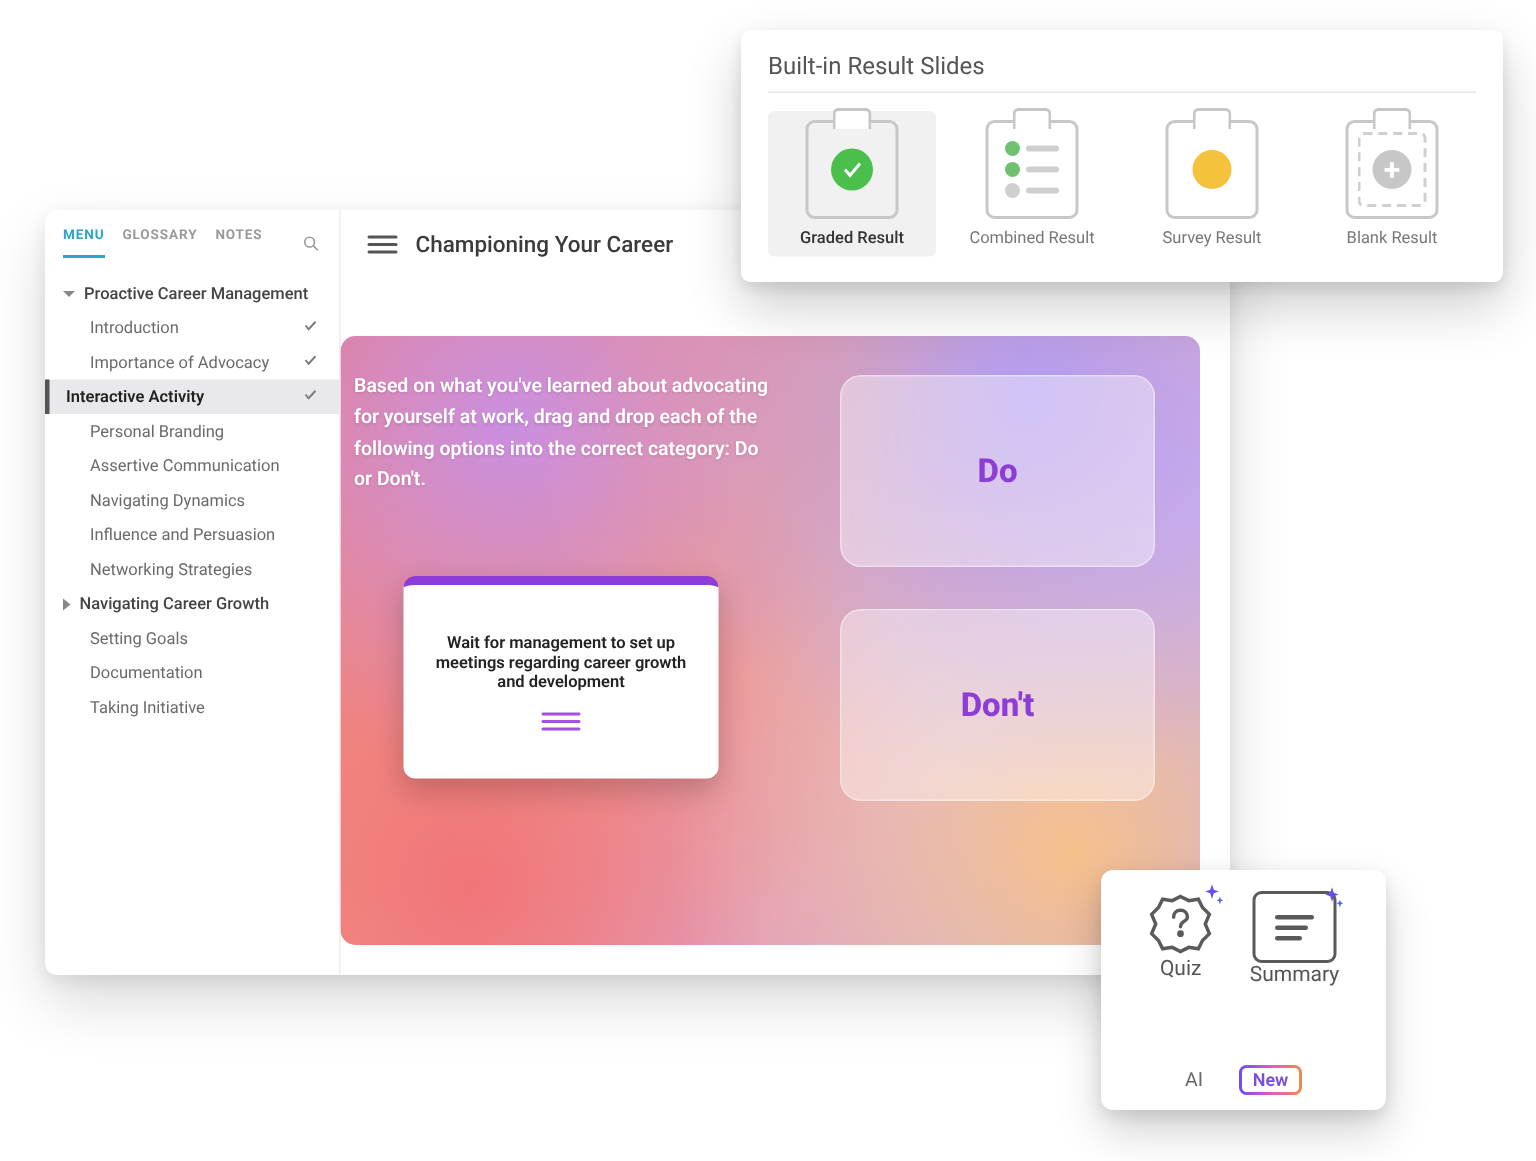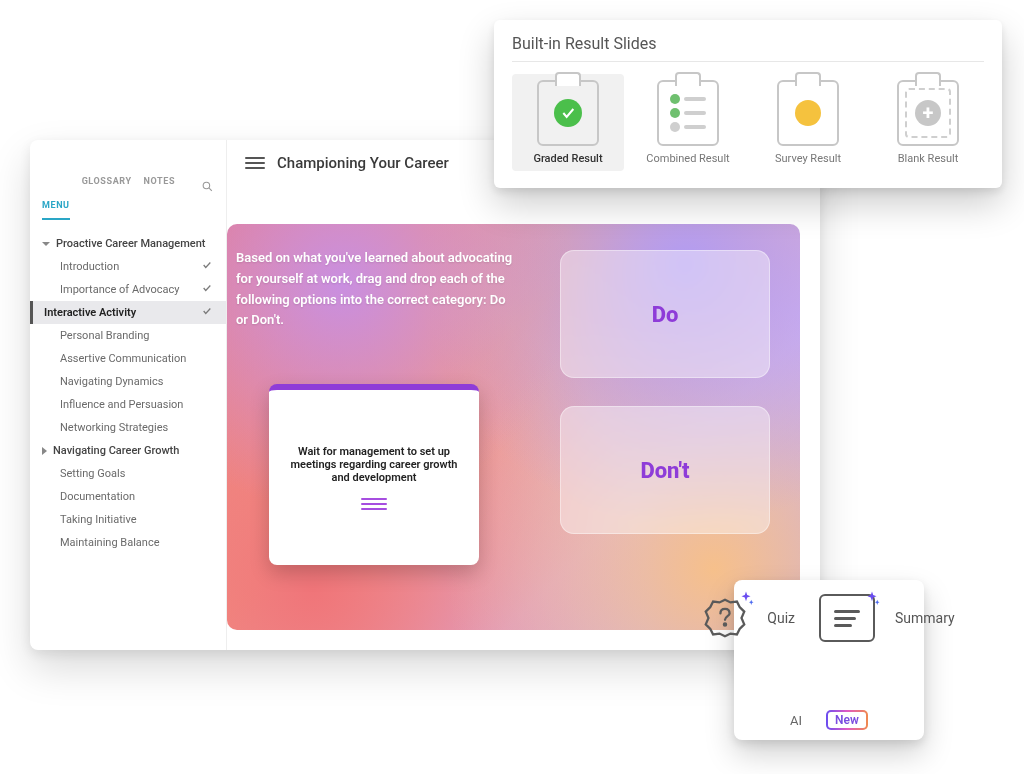--- a/index.html
+++ b/index.html
@@ -8,21 +8,21 @@
   
   .player {
     position: absolute; left: 30px; top: 140px; width: 790px; height: 510px;
     background: #fff; border-radius: 8px;
     box-shadow: 0 18px 40px rgba(0,0,0,0.15), 0 4px 12px rgba(0,0,0,0.08);
     display: flex; overflow: hidden;
   }
   .sidebar { width: 196px; border-right: 1px solid #eee; display: flex; flex-direction: column; }
   .sb-tabs { display: flex; align-items: center; gap: 12px; padding: 12px 12px 6px 12px; position: relative; }
   .sb-tab { font-size: 9px; font-weight: 700; letter-spacing: 0.6px; color: #999; cursor: pointer; padding-bottom: 8px; border-bottom: 2px solid transparent; }
-  .sb-tab.active { color: #2aa6c6; border-bottom-color: #2aa6c6; margin-top: 48px; }
+  .sb-tab.active { color: #2aa6c6; border-bottom-color: #2aa6c6; }
   .sb-search-icon { margin-left: auto; color: #999; }
   .sb-search-icon svg { width: 13px; height: 13px; display: block; }
   .sb-list { padding: 6px 0 0 0; font-size: 11px; color: #666; overflow: auto; }
   .sb-section, .sb-item { display: flex; align-items: center; gap: 6px; padding: 5px 14px 5px 12px; cursor: pointer; position: relative; }
   .sb-section { font-weight: 500; color: #444; }
   .sb-section .chev { width: 0; height: 0; border-style: solid; border-width: 4px 4px 0 4px; border-color: #888 transparent transparent transparent; }
   .sb-section.collapsed .chev { border-width: 4px 0 4px 5px; border-color: transparent transparent transparent #888; }
   .sb-item { padding-left: 30px; color: #6a6a6a; justify-content: space-between; }
   .sb-item.active { background: #e9e9ec; color: #222; font-weight: 600; border-left: 3px solid #555; padding-left: 11px; }
   .sb-item .ck svg { width: 10px; height: 10px; stroke: #7a7a7a; }
@@ -37,21 +37,21 @@
     background:
       radial-gradient(circle at 20% 15%, #c98fe0 0%, rgba(201,143,224,0) 40%),
       radial-gradient(circle at 80% 10%, #b29cf2 0%, rgba(178,156,242,0) 45%),
       radial-gradient(circle at 85% 85%, #f6c08b 0%, rgba(246,192,139,0) 45%),
       radial-gradient(circle at 15% 90%, #f07579 0%, rgba(240,117,121,0) 55%),
       linear-gradient(135deg, #e97b86 0%, #f3a58a 40%, #d6b7f0 70%, #bba6f3 100%);
   }
   .instructions { position: absolute; left: 9px; top: 24px; width: 280px; color: #fff; font-size: 13px; font-weight: 600; line-height: 1.6; text-shadow: 0 1px 2px rgba(0,0,0,0.12); }
 
   .dragcard {
-    position: absolute; left: 42px; top: 160px; width: 210px; height: 181px;
+    position: absolute; left: 42px; top: 160px; width: 210px; height: 135px;
     background: #fff; border-radius: 8px; box-shadow: 0 8px 20px rgba(0,0,0,0.2);
     display: flex; flex-direction: column; align-items: center; justify-content: center; text-align: center;
     padding: 14px; box-sizing: border-box; font-size: 11px; font-weight: 600; color: #222;
     border-top: 6px solid #8e3cd8;
   }
   .grip-icon { margin-top: 14px; display: flex; flex-direction: column; gap: 3px; }
   .grip-icon span { width: 26px; height: 2px; background: #a64ee0; border-radius: 2px; }
 
   .dropzone {
     position: absolute; right: 30px; width: 210px; height: 128px; border-radius: 14px;
@@ -87,21 +87,21 @@
   .plus { width: 26px; height: 26px; border-radius: 50%; background: #c7c7c7; color: #fff; font-size: 20px; font-weight: 700; display: flex; align-items: center; justify-content: center; }
   .dashed-inner { position: absolute; inset: 6px; border: 2px dashed #cfcfcf; border-radius: 4px; }
 
   
   .ai-panel {
     position: absolute; left: 734px; top: 580px; width: 190px; height: 160px;
     background: #fff; border-radius: 8px; box-shadow: 0 14px 30px rgba(0,0,0,0.18), 0 4px 10px rgba(0,0,0,0.1);
     padding: 14px 4px 10px 4px; box-sizing: border-box; display: flex; flex-direction: column; align-items: center; justify-content: space-between;
   }
   .ai-row { display: flex; gap: 24px; }
-  .ai-item { display: flex; flex-direction: row; align-items: center; gap: 20px; cursor: pointer; position: relative; }
+  .ai-item { display: flex; flex-direction: column; align-items: center; gap: 0; cursor: pointer; position: relative; }
   .ai-icon { width: 52px; height: 44px; border: 2px solid #5a5a5a; border-radius: 6px; position: relative; display: flex; align-items: center; justify-content: center; }
   .ai-icon .lines { display: flex; flex-direction: column; gap: 4px; align-items: flex-start; }
   .ai-icon .lines span { height: 3px; background: #5a5a5a; border-radius: 2px; }
   .ai-icon .lines span:nth-child(1) { width: 26px; }
   .ai-icon .lines span:nth-child(2) { width: 22px; }
   .ai-icon .lines span:nth-child(3) { width: 18px; }
   .ai-badge { position: relative; width: 44px; height: 44px; }
   .ai-badge svg { width: 44px; height: 44px; }
   .sparkles { position: absolute; top: -6px; right: -8px; }
   .sparkles svg { width: 18px; height: 18px; }
@@ -176,23 +176,20 @@
           <span>Navigating Career Growth</span>
         </div>
         <div class="sb-item">
           <span>Setting Goals</span>
         </div>
         <div class="sb-item">
           <span>Documentation</span>
         </div>
         <div class="sb-item">
           <span>Taking Initiative</span>
-        </div>
-        <div class="sb-item">
-          <span>Maintaining Balance</span>
         </div>
       </div>
     </div>
 
     <div class="content">
       <div class="titlebar">
         <div class="hamburger-icon">
             <span></span>
             <span></span>
             <span></span>

